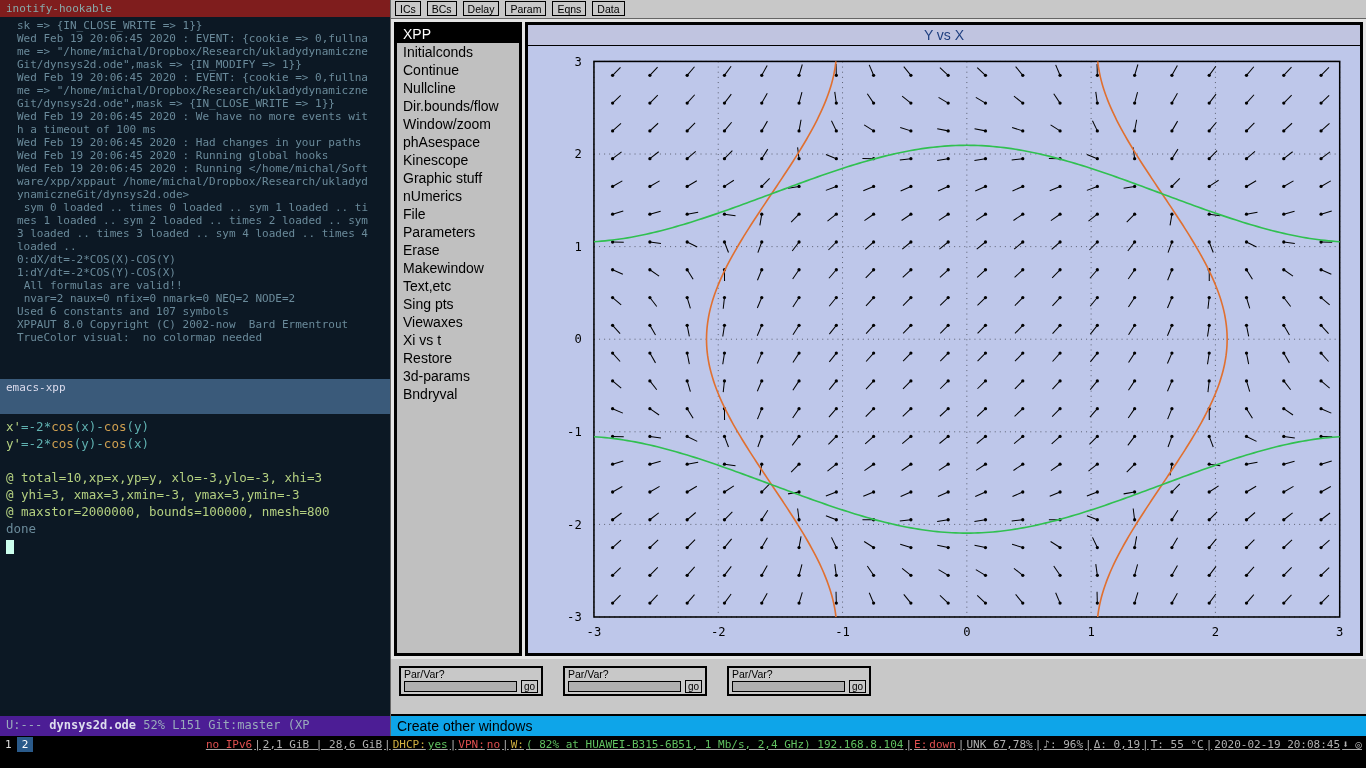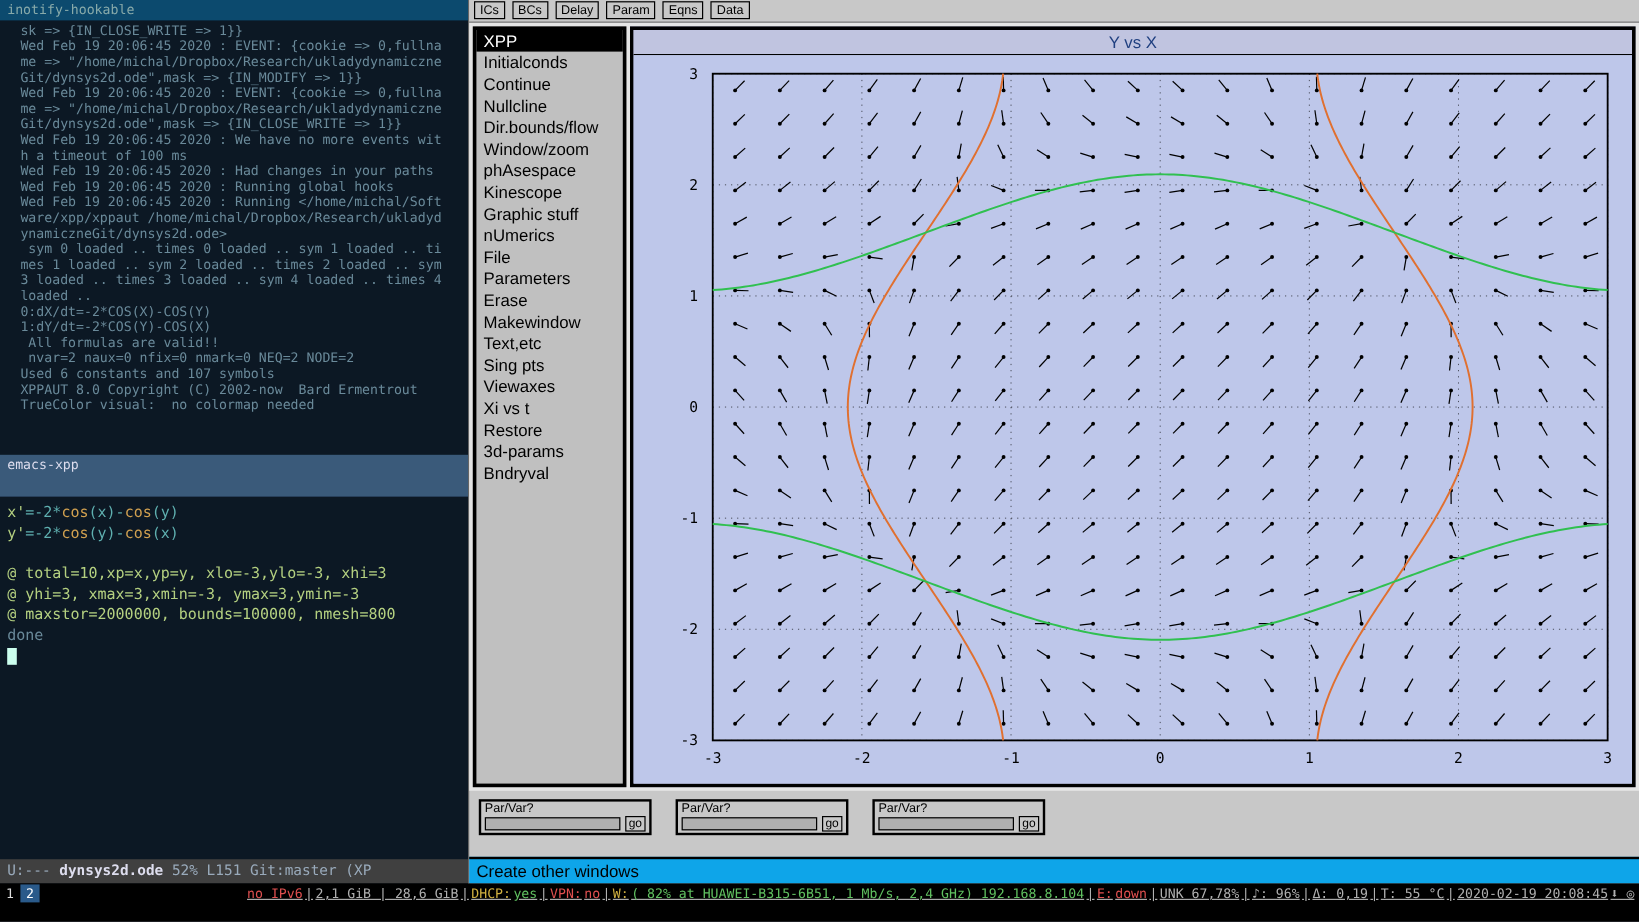--- a/index.html
+++ b/index.html
@@ -1,28 +1,28 @@
 <!DOCTYPE html>
 <html><head>
 <meta charset="utf-8">
 <style>
   * { margin: 0; padding: 0; box-sizing: border-box; }
   html, body { width: 1366px; height: 768px; overflow: hidden; font-family: monospace; background: #000; }
   .root { display: flex; width: 100%; height: 736px; }
   .left-pane { width: 390px; height: 100%; display: flex; flex-direction: column; background: #0c1824; color: #6a8a9a; }
-  .term-titlebar { background: #0c4a6e; color: #8aa; font-size: 11px; padding: 2px 6px; height: 17px; }
+  .term-titlebar { background: #7f1d1d; color: #8aa; font-size: 11px; padding: 2px 6px; height: 17px; }
   .term { flex: 0 0 362px; font-size: 11px; line-height: 13px; padding: 2px 17px; overflow: hidden; white-space: pre-wrap; word-break: break-all; }
   .emacs-title { background: #3a5a7a; color: #dde; font-size: 11px; padding: 2px 6px; height: 35px; }
   .emacs-body { flex: 1; font-size: 12.5px; line-height: 17px; padding: 4px 6px; background: #0c1824; }
   .emacs-body span.c1 { color: #b4d080; }
   .emacs-body span.c2 { color: #5fb0b0; }
   .emacs-body span.c3 { color: #d0a050; }
   .emacs-body span.c4 { color: #6a8a9a; }
   .cursor { display:inline-block; width:8px; height:14px; background:#cfe; vertical-align:middle; }
-  .emacs-mode { background: #404040; color: #9ab; font-size: 12px; padding: 2px 6px; height: 20px; white-space: nowrap; overflow: hidden; }
+  .emacs-mode { background: #4c1d95; color: #9ab; font-size: 12px; padding: 2px 6px; height: 20px; white-space: nowrap; overflow: hidden; }
   .emacs-mode b { color:#dde; font-weight:bold;}
   
   .right-pane { flex: 1; background: #c8c8c8; display: flex; flex-direction: column; border-left:1px solid #666; }
   .xpp-tabs { height: 19px; background: #c8c8c8; border-bottom: 1px solid #666; display:flex; gap:6px; padding:1px 4px; }
   .xpp-tab { font-size: 10.5px; font-family: sans-serif; border:1px solid #000; padding:0 4px; height:15px; background:#c8c8c8; display:flex; align-items:center; cursor:pointer;}
   .xpp-mid { flex:1; display:flex; background:#e5e5e5; }
   .xpp-menu { width: 128px; border:3px solid #000; margin:3px; background:#c0c0c0; font-family: sans-serif; font-size: 14px; }
   .xpp-menu-item { padding: 1px 6px; cursor:pointer; }
   .xpp-menu-item.sel { background:#000; color:#fff; }
   .plot-wrap { flex:1; margin:3px 3px 3px 0; border:3px solid #000; background:#c0c4e0; display:flex; flex-direction:column; }

